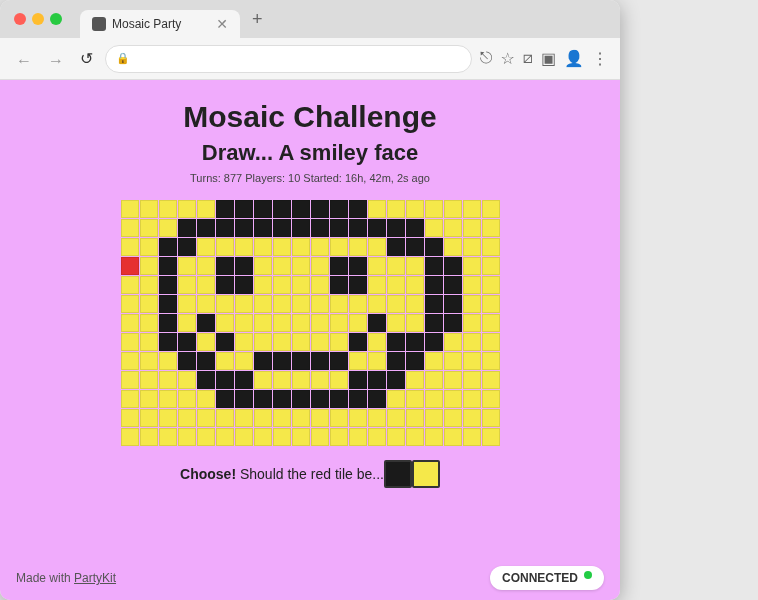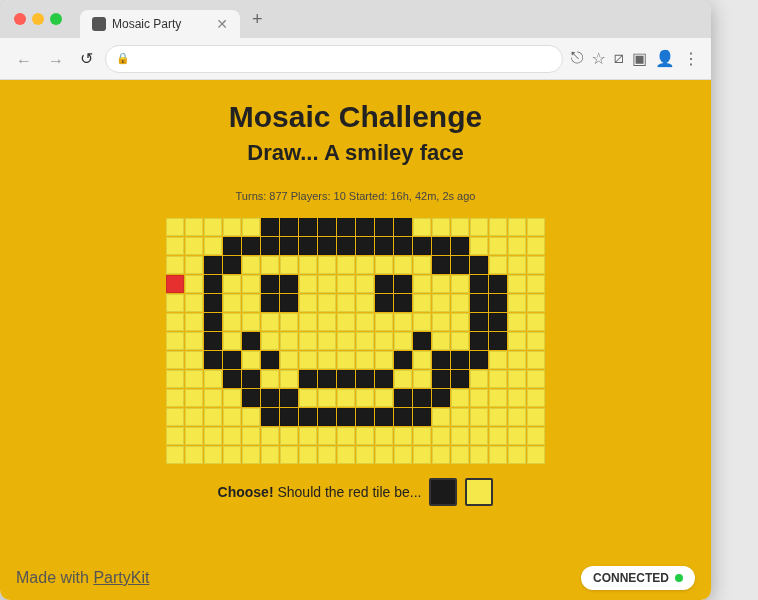--- a/index.html
+++ b/index.html
@@ -6,21 +6,21 @@
     body {
       width: 758px;
       height: 600px;
       background: #e8e8e8;
       font-family: -apple-system, BlinkMacSystemFont, 'Segoe UI', sans-serif;
       overflow: hidden;
     }
 
     
     .browser-frame {
-      width: 711px;
+      width: 620px;
       height: 600px;
       background: #f2f2f2;
       border-radius: 10px;
       overflow: hidden;
       display: flex;
       flex-direction: column;
       box-shadow: 0 4px 20px rgba(0,0,0,0.3);
     }
 
     .tab-bar {
@@ -121,41 +121,41 @@
     .nav-actions {
       display: flex;
       gap: 8px;
       color: #666;
       font-size: 16px;
     }
 
     
     .page-content {
       flex: 1;
-      background: #eab308;
+      background: #f0abfc;
       overflow: hidden;
       display: flex;
       flex-direction: column;
       align-items: center;
       padding: 20px 0 0 0;
       position: relative;
     }
 
     .page-title {
       font-size: 30px;
       font-weight: 700;
       color: #222;
       margin-bottom: 6px;
     }
 
     .page-subtitle {
       font-size: 22px;
       font-weight: 700;
       color: #222;
-      margin-bottom: 24px;
+      margin-bottom: 6px;
     }
 
     .page-stats {
       font-size: 11px;
       color: #444;
       margin-bottom: 16px;
     }
 
     .mosaic-grid {
       display: grid;
@@ -181,21 +181,20 @@
     }
 
     .cell-red {
       background: #e63030;
       border: 1px solid rgba(0,0,0,0.1);
     }
 
     .choose-row {
       display: flex;
       align-items: center;
-      gap: 8px;
       margin-top: 14px;
       font-size: 14px;
       color: #222;
     }
 
     .color-choice {
       width: 28px;
       height: 28px;
       border: 2px solid #333;
       border-radius: 2px;
@@ -207,35 +206,35 @@
       bottom: 10px;
       left: 0;
       right: 0;
       display: flex;
       align-items: center;
       justify-content: space-between;
       padding: 0 16px;
     }
 
     .footer-left {
-      font-size: 16px;
+      font-size: 12px;
       color: #555;
     }
 
     .footer-left a {
       text-decoration: underline;
       color: #555;
     }
 
     .connected-badge {
       background: #fff;
       border-radius: 12px;
       padding: 5px 12px;
       display: flex;
-      align-items: center;
+      align-items: flex-start;
       gap: 6px;
       font-size: 12px;
       font-weight: 600;
       color: #333;
       box-shadow: 0 1px 3px rgba(0,0,0,0.15);
     }
 
     .connected-dot {
       width: 8px;
       height: 8px;

